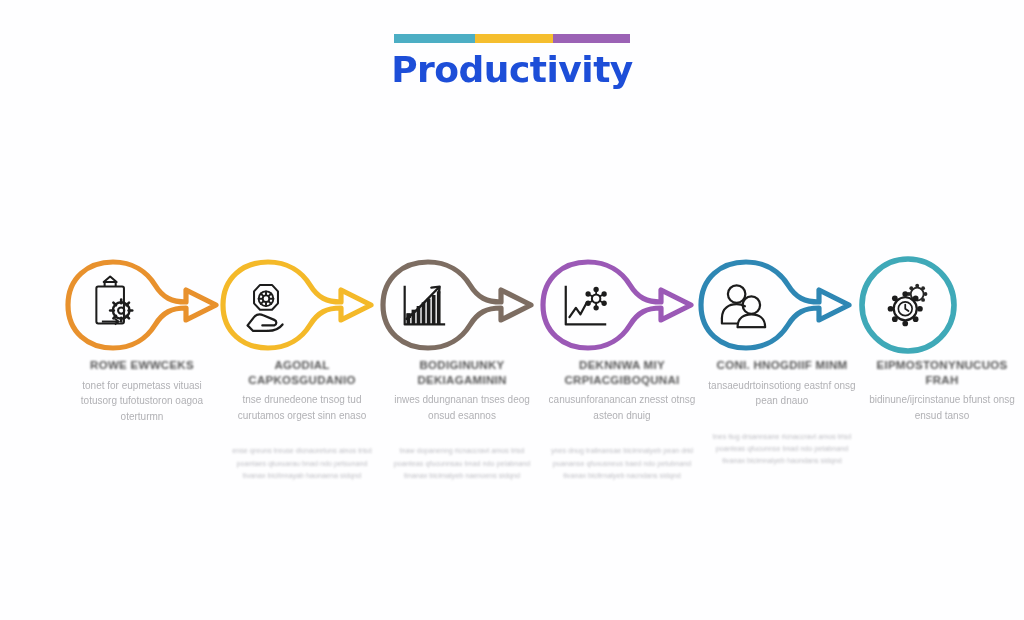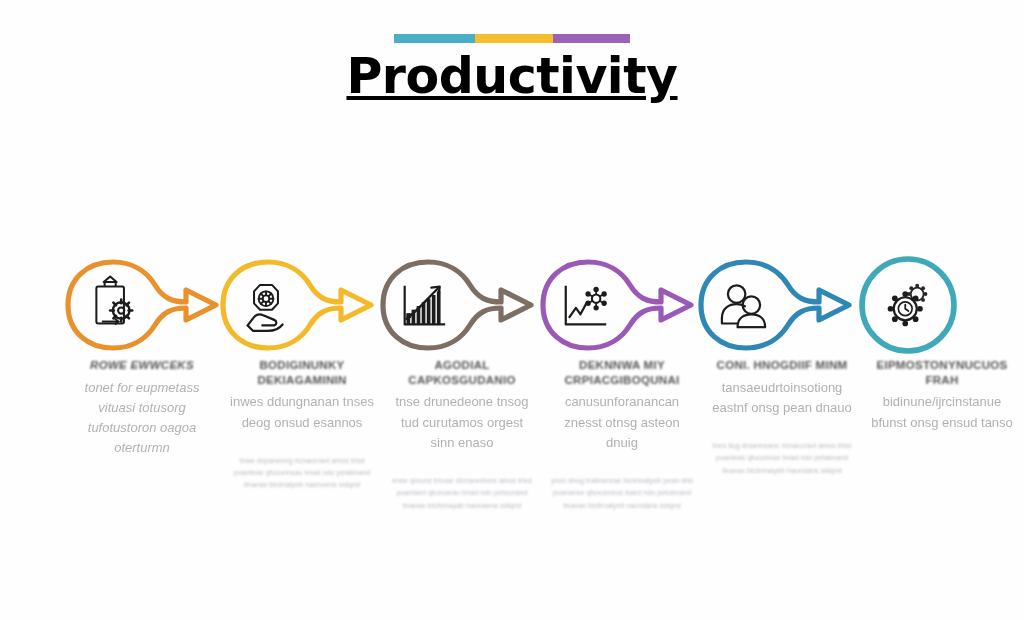--- a/index.html
+++ b/index.html
@@ -34,27 +34,26 @@
     margin: 0 auto 8px auto;
     display: flex;
   }
   .accent-seg { height: 100%; }
   .accent-seg.s0 { flex: 1.05; }
   .accent-seg.s1 { flex: 1.0; }
   .accent-seg.s2 { flex: 1.0; }
 
   .page-title {
     font-family: "DejaVu Sans", sans-serif;
-    font-size: 49px;
+    font-size: 36px;
     font-weight: bold;
-    color: #000000;
+    color: #1d4ed8;
     letter-spacing: -0.5px;
     line-height: 1.05;
     margin: 0;
-    text-decoration: underline;
   }
 
   
   .chain {
     position: absolute;
     top: 250px;
     left: 0;
     width: 1024px;
     height: 110px;
   }
@@ -67,36 +66,36 @@
     left: 0;
     width: 1024px;
     display: flex;
   }
   .col {
     width: 160px;
     padding: 0 6px;
     box-sizing: border-box;
     text-align: center;
   }
-  .col.first { margin-left: 62px; font-style: italic; }
+  .col.first { margin-left: 62px; }
 
   .col-heading {
     font-family: "Liberation Sans", sans-serif;
     font-size: 11.5px;
     font-weight: bold;
     color: #3c3c3c;
     line-height: 1.28;
     letter-spacing: 0.3px;
     text-transform: uppercase;
     margin: 0 0 5px 0;
     filter: blur(0.85px);
     opacity: 0.88;
   }
   .col-sub {
-    font-size: 13px;
+    font-size: 10px;
     color: #a9a9ad;
     line-height: 1.55;
     margin: 0 0 22px 0;
     filter: blur(0.75px);
     opacity: 0.9;
   }
   .col-body {
     font-size: 7.2px;
     color: #b8b8be;
     line-height: 1.72;
@@ -329,32 +328,32 @@
   </div>
 
   <div class="columns">
 
     <div class="col first">
       <p class="col-heading">ROWE EWWCEKS</p>
       <p class="col-sub">tonet for eupmetass vituasi totusorg tufotustoron oagoa oterturmn</p>
     </div>
 
     <div class="col">
+      <p class="col-heading">AGODIAL CAPKOSGUDANIO</p>
+      <p class="col-sub">tnse drunedeone tnsog tud curutamos orgest sinn enaso</p>
+      <p class="col-body">ense qreuns treuse dicnaoretuns ainos trisd poantaes qtuxuarau bnad ndo petsunand tivanax bicitnnayab haonaena sidqnd</p>
+    </div>
+
+    <div class="col">
       <p class="col-heading">BODIGINUNKY DEKIAGAMININ</p>
       <p class="col-sub">inwes ddungnanan tnses deog onsud esannos</p>
       <p class="col-body">tnaw dopanenng ricnaccravt amos trisd poanteas qfucunnsau bnad ndo pelabnand tinanax bicimalyeb naenoens sidqnd</p>
     </div>
 
     <div class="col">
-      <p class="col-heading">AGODIAL CAPKOSGUDANIO</p>
-      <p class="col-sub">tnse drunedeone tnsog tud curutamos orgest sinn enaso</p>
-      <p class="col-body">ense qreuns treuse dicnaoretuns ainos trisd poantaes qtuxuarau bnad ndo petsunand tivanax bicitnnayab haonaena sidqnd</p>
-    </div>
-
-    <div class="col">
       <p class="col-heading">DEKNNWA MIY CRPIACGIBOQUNAI</p>
       <p class="col-sub">canusunforanancan znesst otnsg asteon dnuig</p>
       <p class="col-body">ynes dnug tralinansae bicimnalyeb pean drid puananse qfuxusneus baed ndo petubnand tivanax bicitrnalyeb nacndans sidqnd</p>
     </div>
 
     <div class="col">
       <p class="col-heading">CONI. HNOGDIIF MINM</p>
       <p class="col-sub">tansaeudrtoinsotiong eastnf onsg pean dnauo</p>
       <p class="col-body">tnes tiug drsannsane ricnaccravt amos trisd poanteas qfucunnse bnad ndo petabnand tivanax bicimnalyeb haondans sidqnd</p>
     </div>

